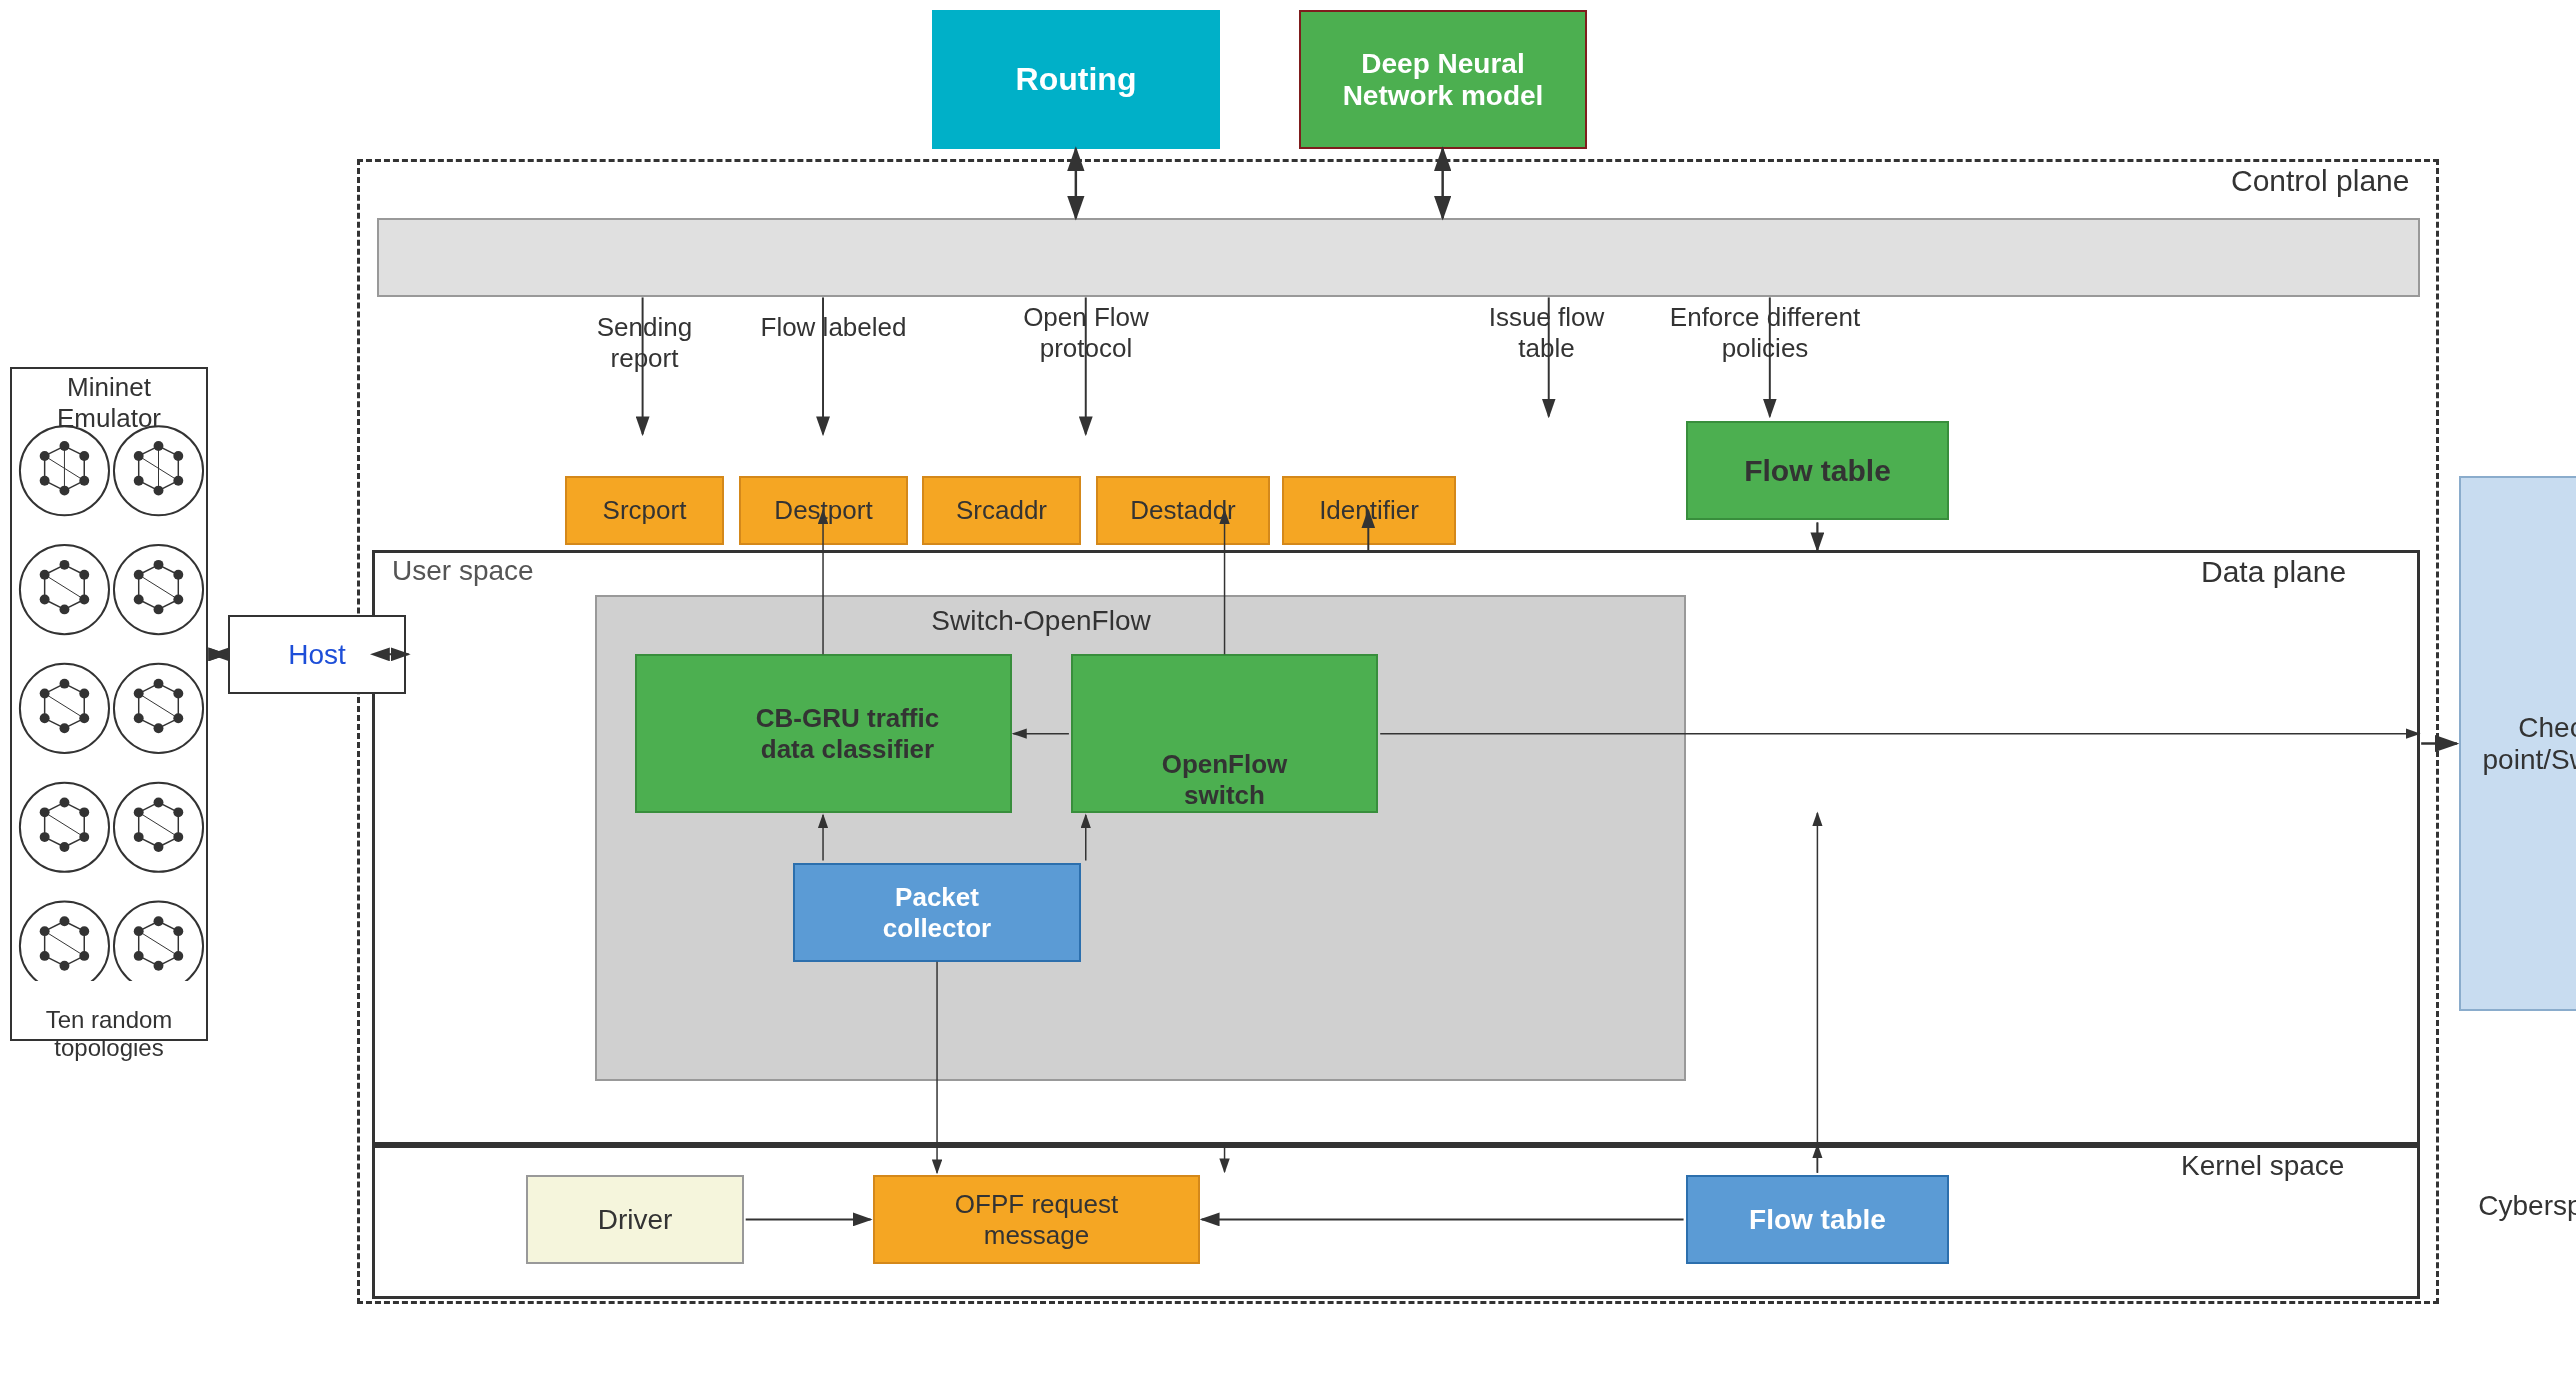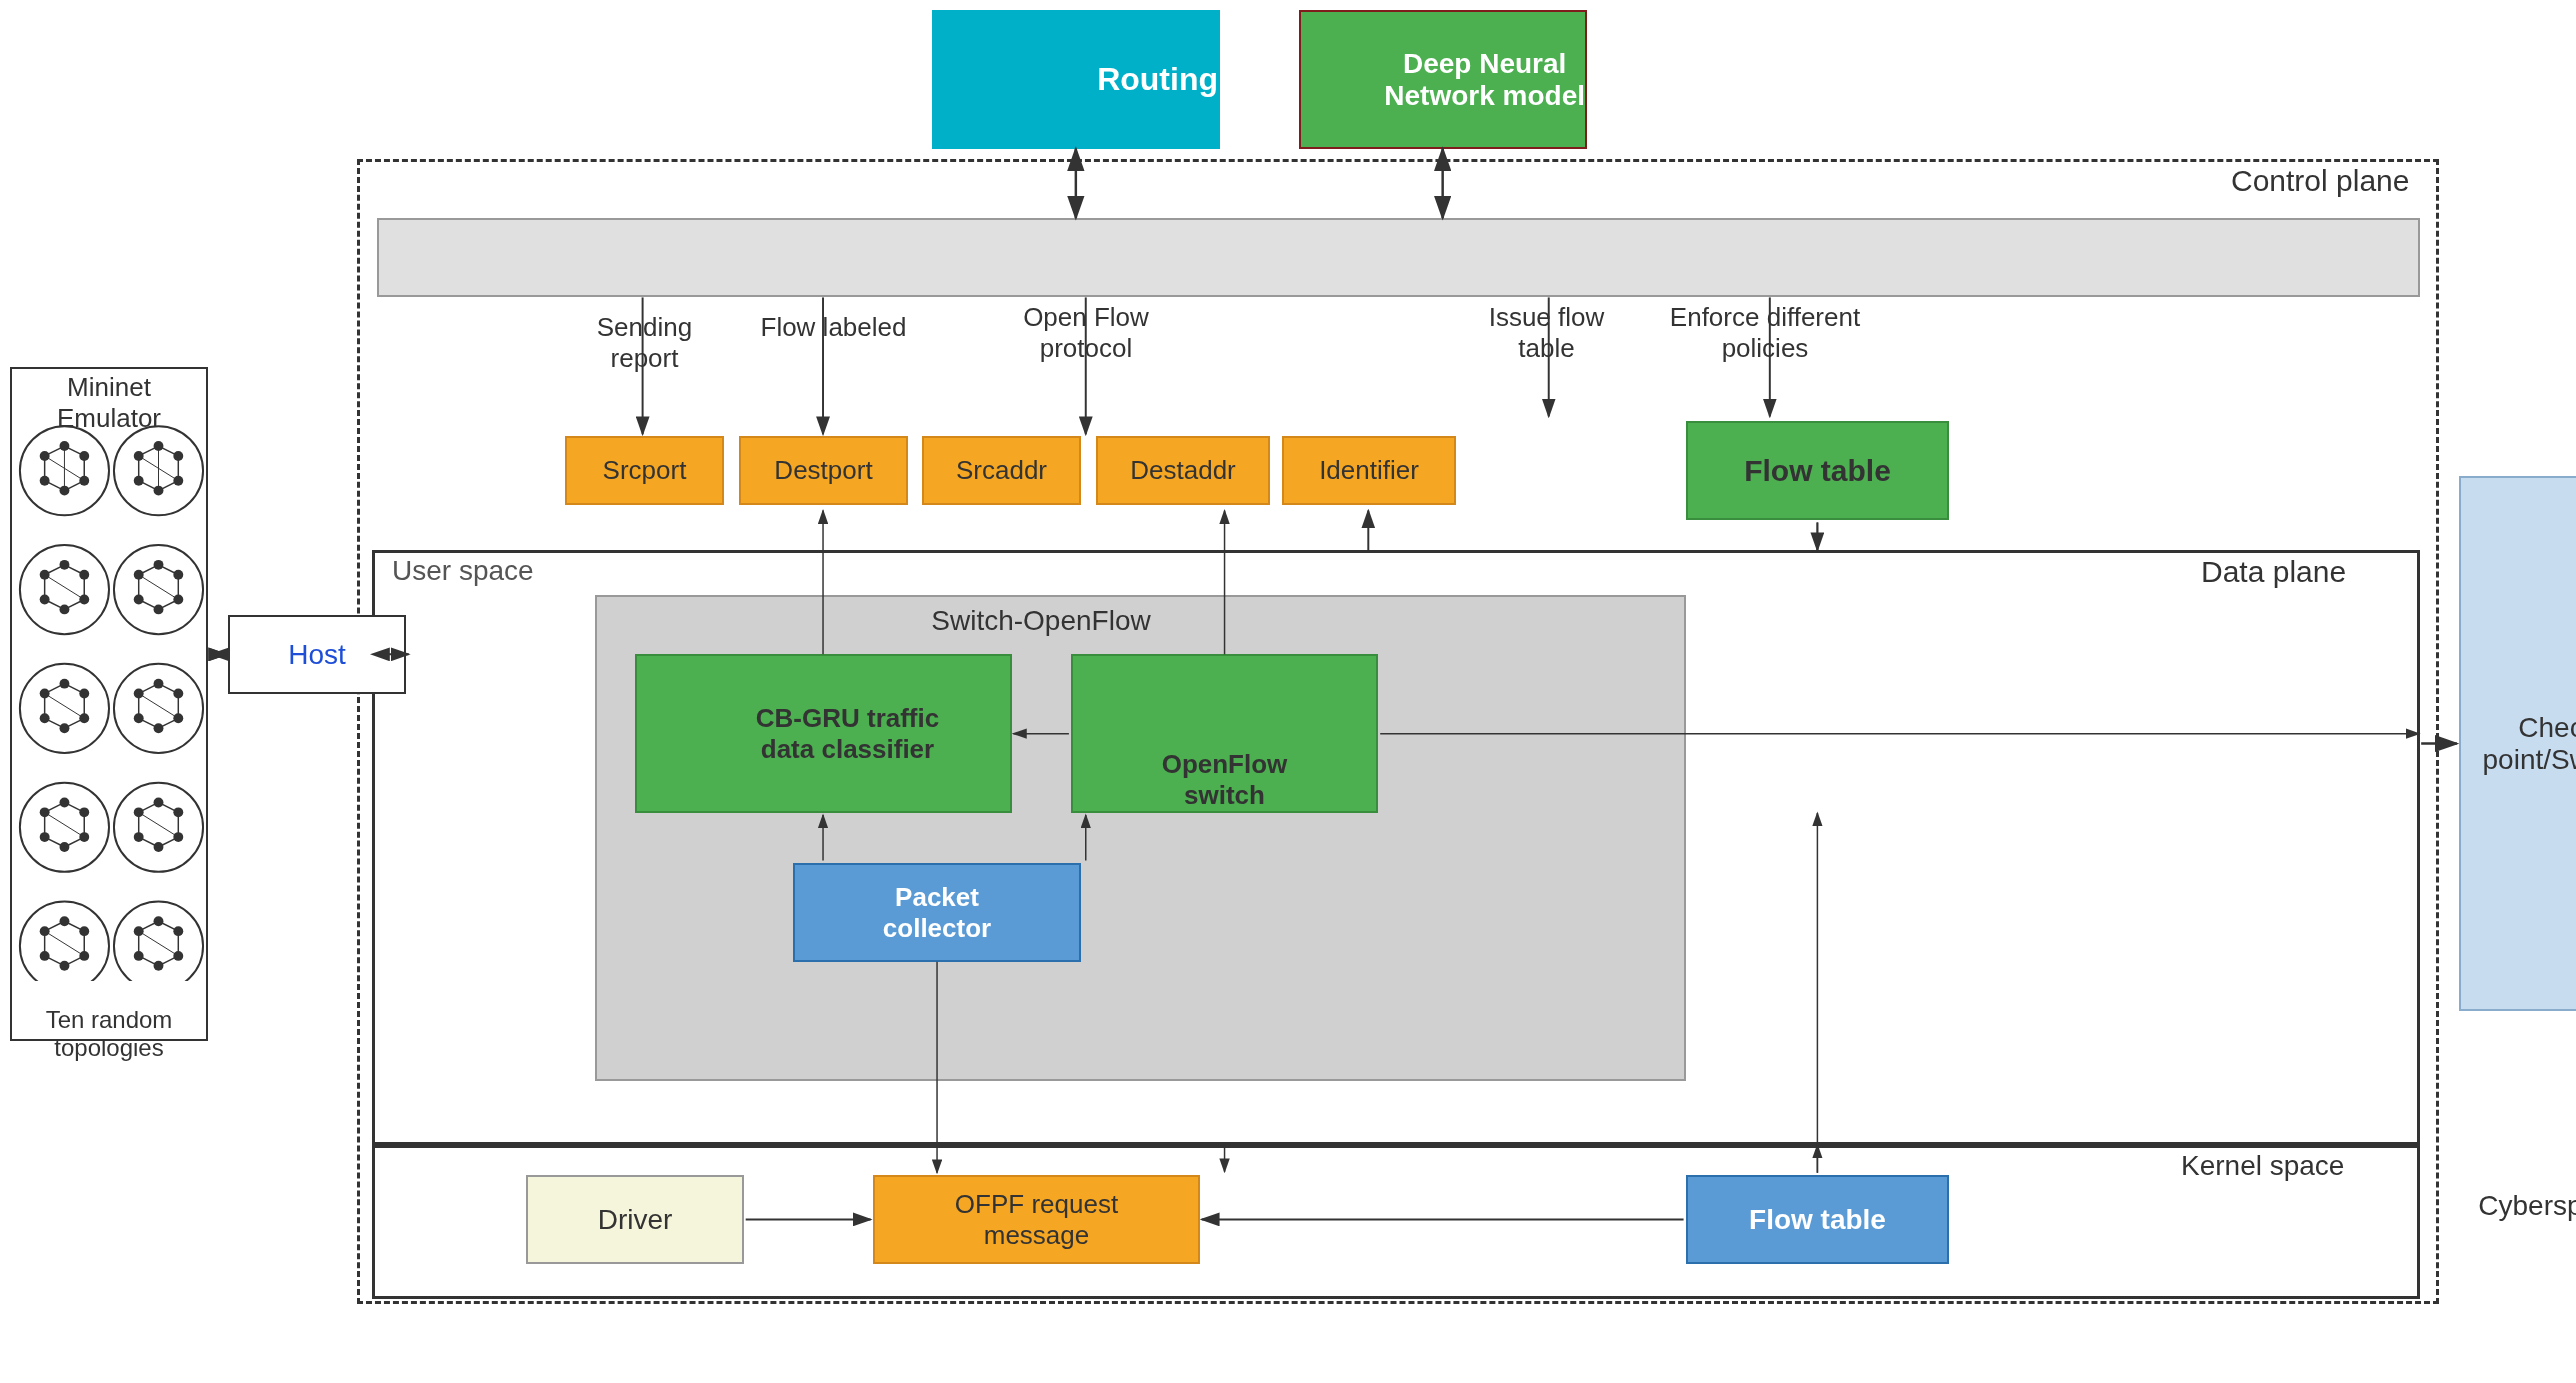--- a/index.html
+++ b/index.html
@@ -15,21 +15,21 @@
       position: relative;
       width: 2576px;
       height: 1383px;
     }
 
     
     .box {
       position: absolute;
       display: flex;
       align-items: center;
-      justify-content: flex-end;
+      justify-content: center;
       text-align: center;
       font-size: 28px;
       font-weight: normal;
     }
 
     
     .routing-box {
       left: 932px; top: 10px;
       width: 288px; height: 139px;
       background: #00b0c8;
@@ -126,20 +126,21 @@
     .yellow-box {
       position: absolute;
       background: #f5a623;
       border: 2px solid #d4881a;
       display: flex;
       align-items: center;
       justify-content: center;
       font-size: 26px;
       color: #333;
       text-align: center;
+      margin-top: 40px;
     }
 
     .box-srcport {
       left: 565px; top: 436px;
       width: 159px; height: 69px;
     }
     .box-destport {
       left: 739px; top: 436px;
       width: 169px; height: 69px;
     }

